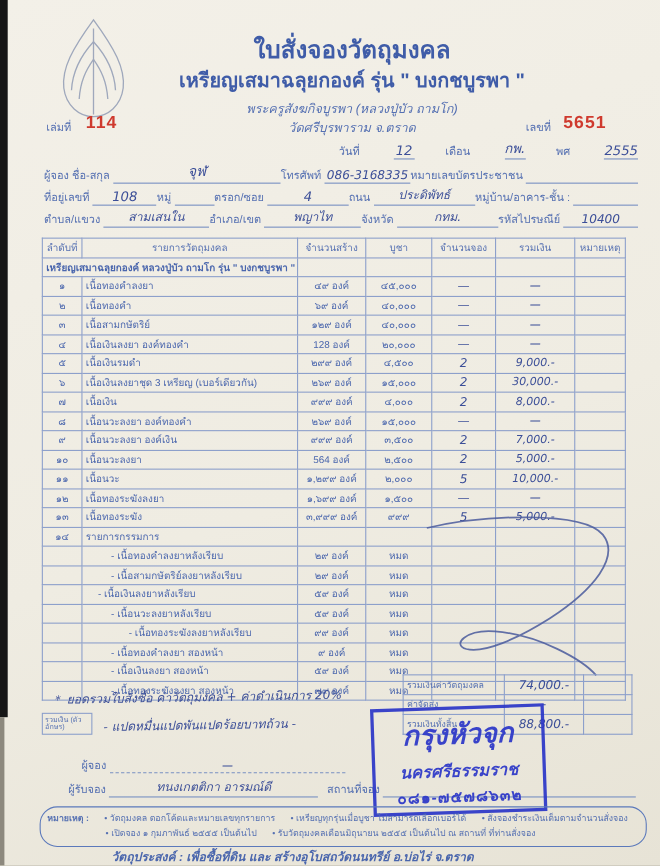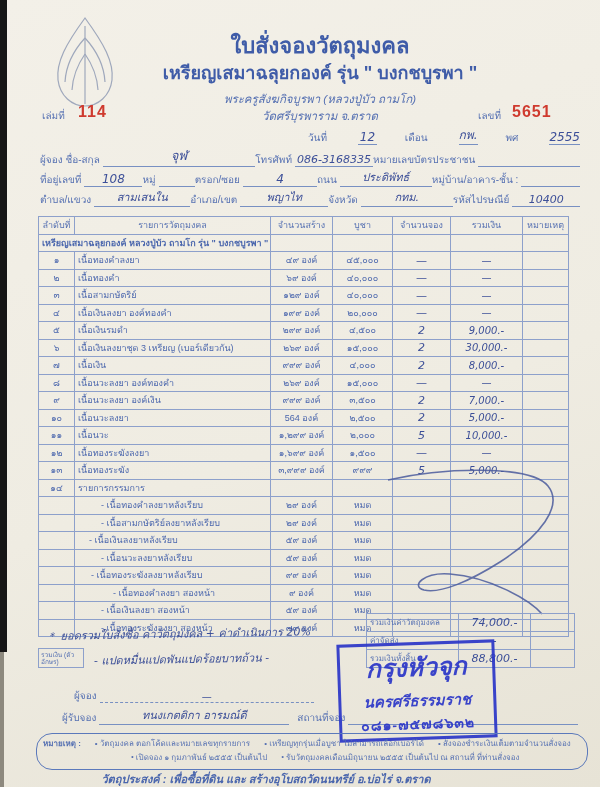--- a/index.html
+++ b/index.html
@@ -190,21 +190,21 @@
             <td>เนื้อสามกษัตริย์</td>
             <td class="tc">๑๒๙ องค์</td>
             <td class="tc">๔๐,๐๐๐</td>
             <td class="tc"><span class="hw" style="font-size:11px;">—</span></td>
             <td class="tc"><span class="hw" style="font-size:10px;">—</span></td>
             <td></td>
           </tr>
           <tr>
             <td class="tc">๔</td>
             <td>เนื้อเงินลงยา องค์ทองคำ</td>
-            <td class="tc">๑๙๙ องค์</td>
+            <td class="tc">128 องค์</td>
             <td class="tc">๒๐,๐๐๐</td>
             <td class="tc"><span class="hw" style="font-size:11px;">—</span></td>
             <td class="tc"><span class="hw" style="font-size:10px;">—</span></td>
             <td></td>
           </tr>
           <tr>
             <td class="tc">๕</td>
             <td>เนื้อเงินรมดำ</td>
             <td class="tc">๒๙๙ องค์</td>
             <td class="tc">๔,๕๐๐</td>
@@ -328,30 +328,30 @@
             <td></td>
             <td style="padding-left:26px;">- เนื้อนวะลงยาหลังเรียบ</td>
             <td class="tc">๕๙ องค์</td>
             <td class="tc">หมด</td>
             <td></td>
             <td></td>
             <td></td>
           </tr>
           <tr>
             <td></td>
-            <td style="padding-left:16px;">- เนื้อทองระฆังลงยาหลังเรียบ</td>
+            <td style="padding-left:42px;">- เนื้อทองระฆังลงยาหลังเรียบ</td>
             <td class="tc">๙๙ องค์</td>
             <td class="tc">หมด</td>
             <td></td>
             <td></td>
             <td></td>
           </tr>
           <tr>
             <td></td>
-            <td style="padding-left:38px;">- เนื้อทองคำลงยา สองหน้า</td>
+            <td style="padding-left:26px;">- เนื้อทองคำลงยา สองหน้า</td>
             <td class="tc">๙ องค์</td>
             <td class="tc">หมด</td>
             <td></td>
             <td></td>
             <td></td>
           </tr>
           <tr>
             <td></td>
             <td style="padding-left:26px;">- เนื้อเงินลงยา สองหน้า</td>
             <td class="tc">๕๙ องค์</td>
@@ -434,20 +434,20 @@
     <div class="s3">๐๘๑-๗๕๗๘๖๓๒</div>
   </div>
 
   <div class="notebox">
     <div class="bullets">
       <span style="font-weight:bold;">หมายเหตุ :</span>
       <span>• <span>วัตถุมงคล ตอกโค้ดและหมายเลขทุกรายการ</span></span>
       <span>• <span>เหรียญทุกรุ่นเมื่อบูชา ไม่สามารถเลือกเบอร์ได้</span></span>
       <span>• <span>สั่งจองชำระเงินเต็มตามจำนวนสั่งจอง</span></span>
     </div>
-    <div class="bullets" style="margin-left:88px;font-family:Liberation Serif, serif;">
+    <div class="bullets" style="margin-left:53px;">
       <span>• <span>เปิดจอง ๑ กุมภาพันธ์ ๒๕๕๕ เป็นต้นไป</span></span>
       <span>• <span>รับวัตถุมงคลเดือนมิถุนายน ๒๕๕๕ เป็นต้นไป ณ สถานที่ ที่ท่านสั่งจอง</span></span>
     </div>
   </div>
 
   <div class="abs" style="left:0;top:770px;width:532px;text-align:center;font-size:11px;font-weight:bold;font-style:italic;color:#4a66ad;">วัตถุประสงค์ : เพื่อซื้อที่ดิน และ สร้างอุโบสถวัดนนทรีย์ อ.บ่อไร่ จ.ตราด</div>
 </div>
 
 </body></html>

